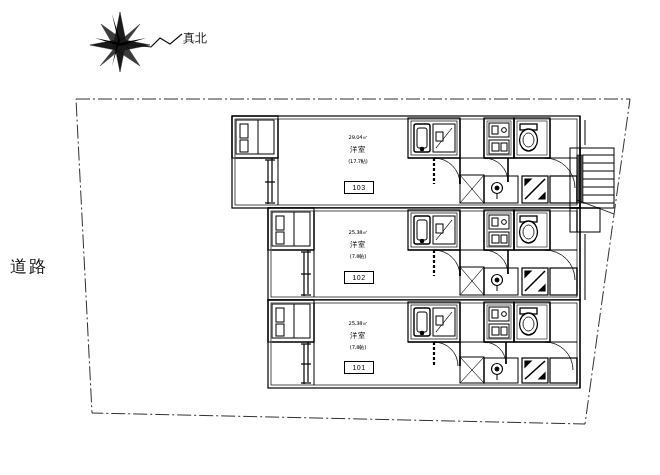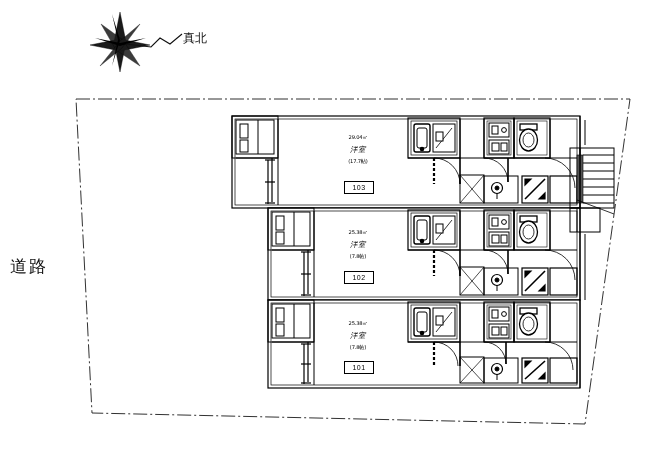--- a/index.html
+++ b/index.html
@@ -56,21 +56,20 @@
     white-space: nowrap;
     line-height: 1.25;
   }
   .unit-area {
     font-size: 5.2px;
     letter-spacing: -0.2px;
   }
   .unit-type {
     font-size: 7.5px;
     letter-spacing: 0.5px;
-    font-style: italic;
   }
   .unit-jo {
     font-size: 5.2px;
     letter-spacing: -0.2px;
   }
   .unit-no-box {
     position: absolute;
     border: 1px solid #000;
     background: #fff;
     font-size: 7px;

